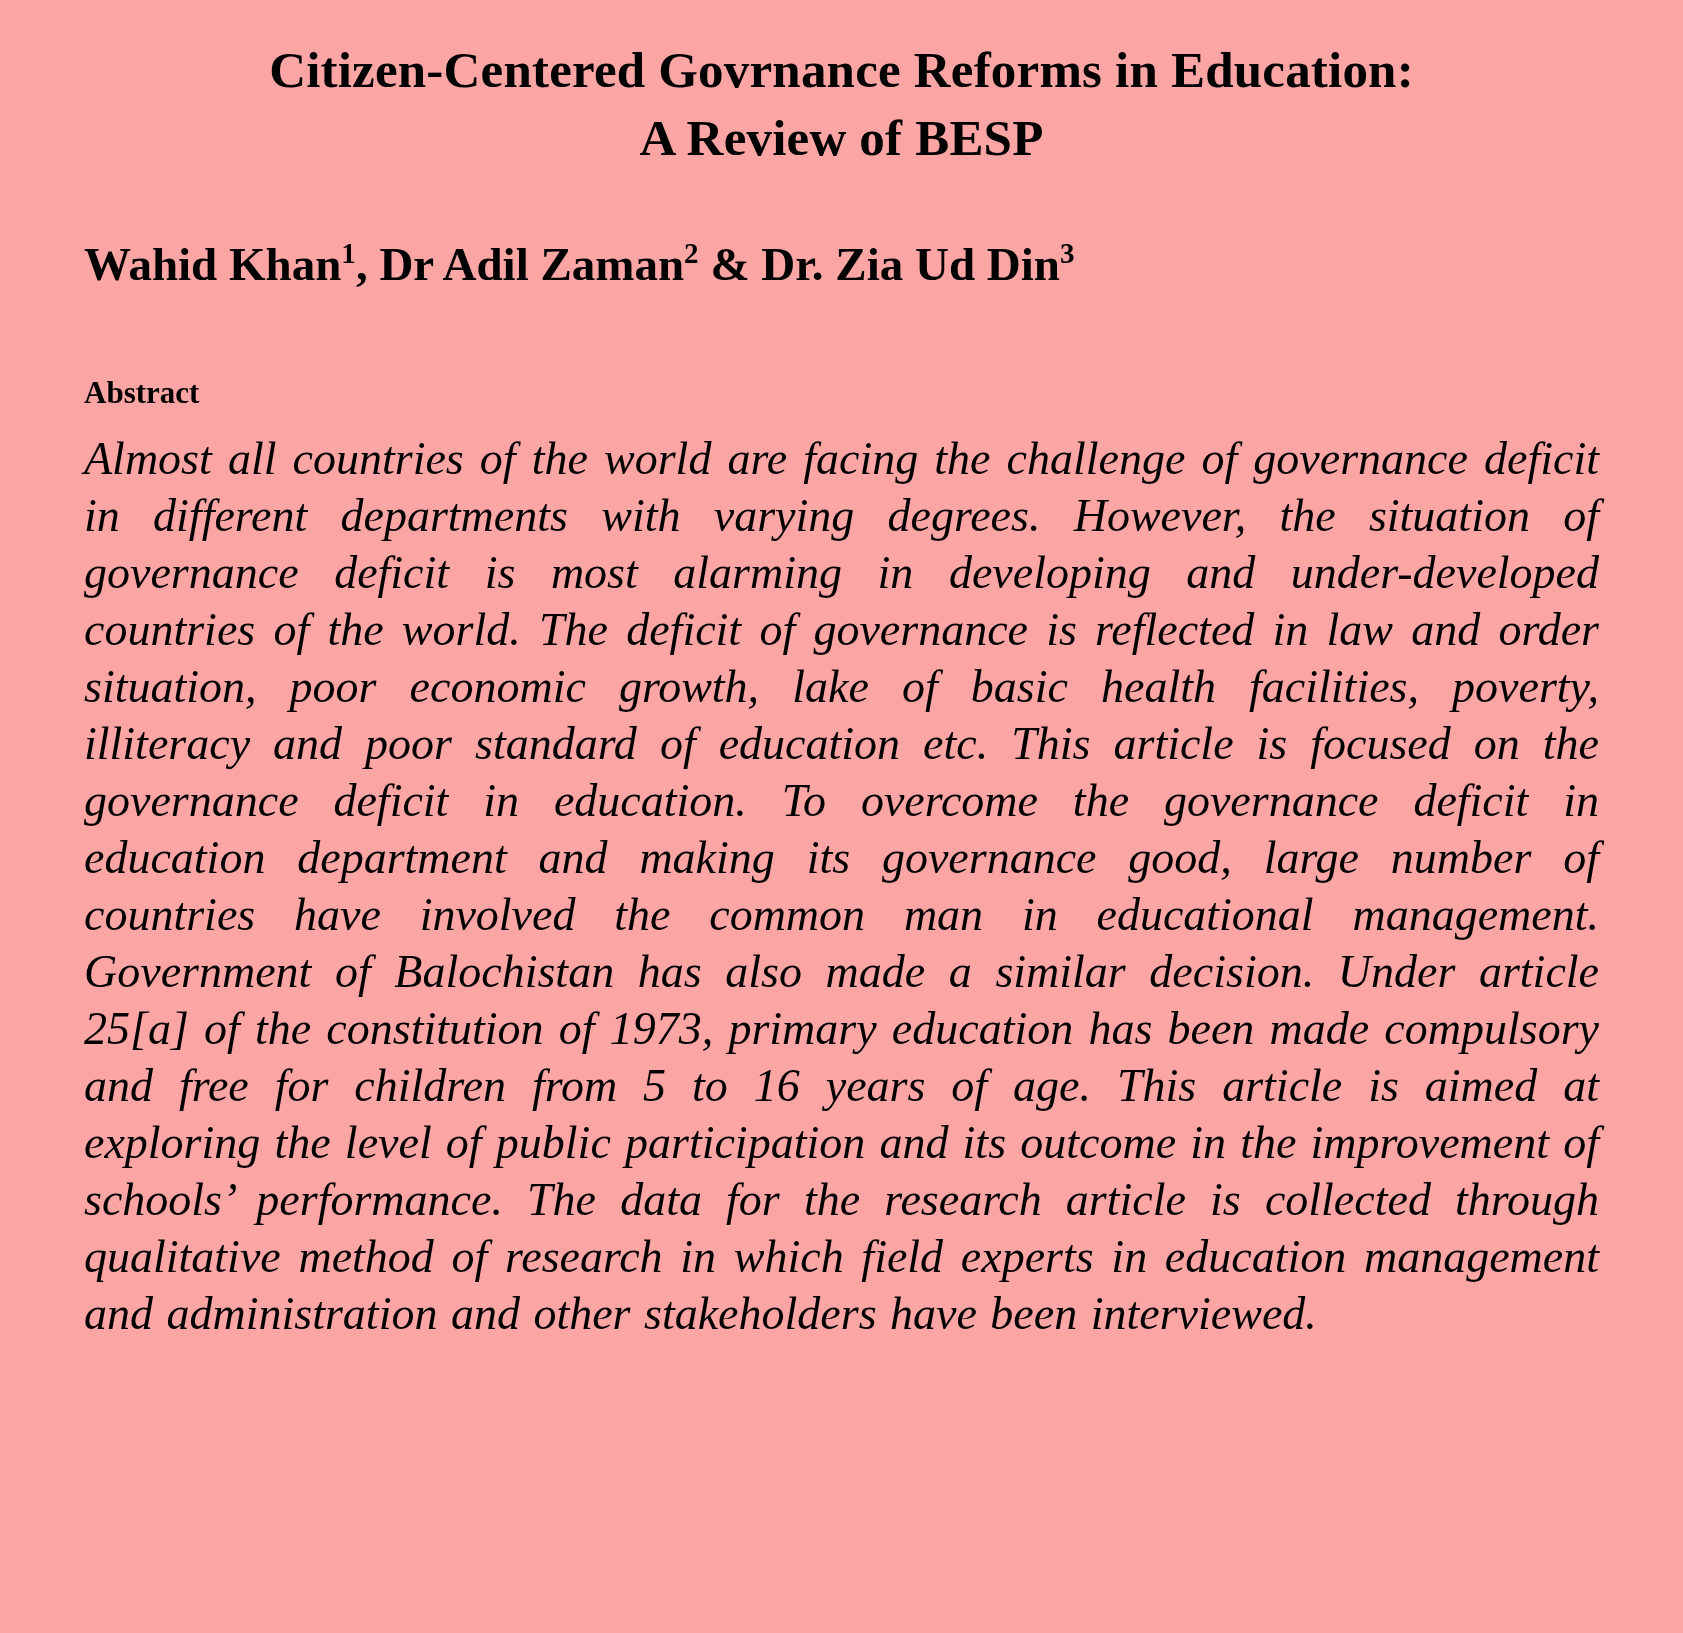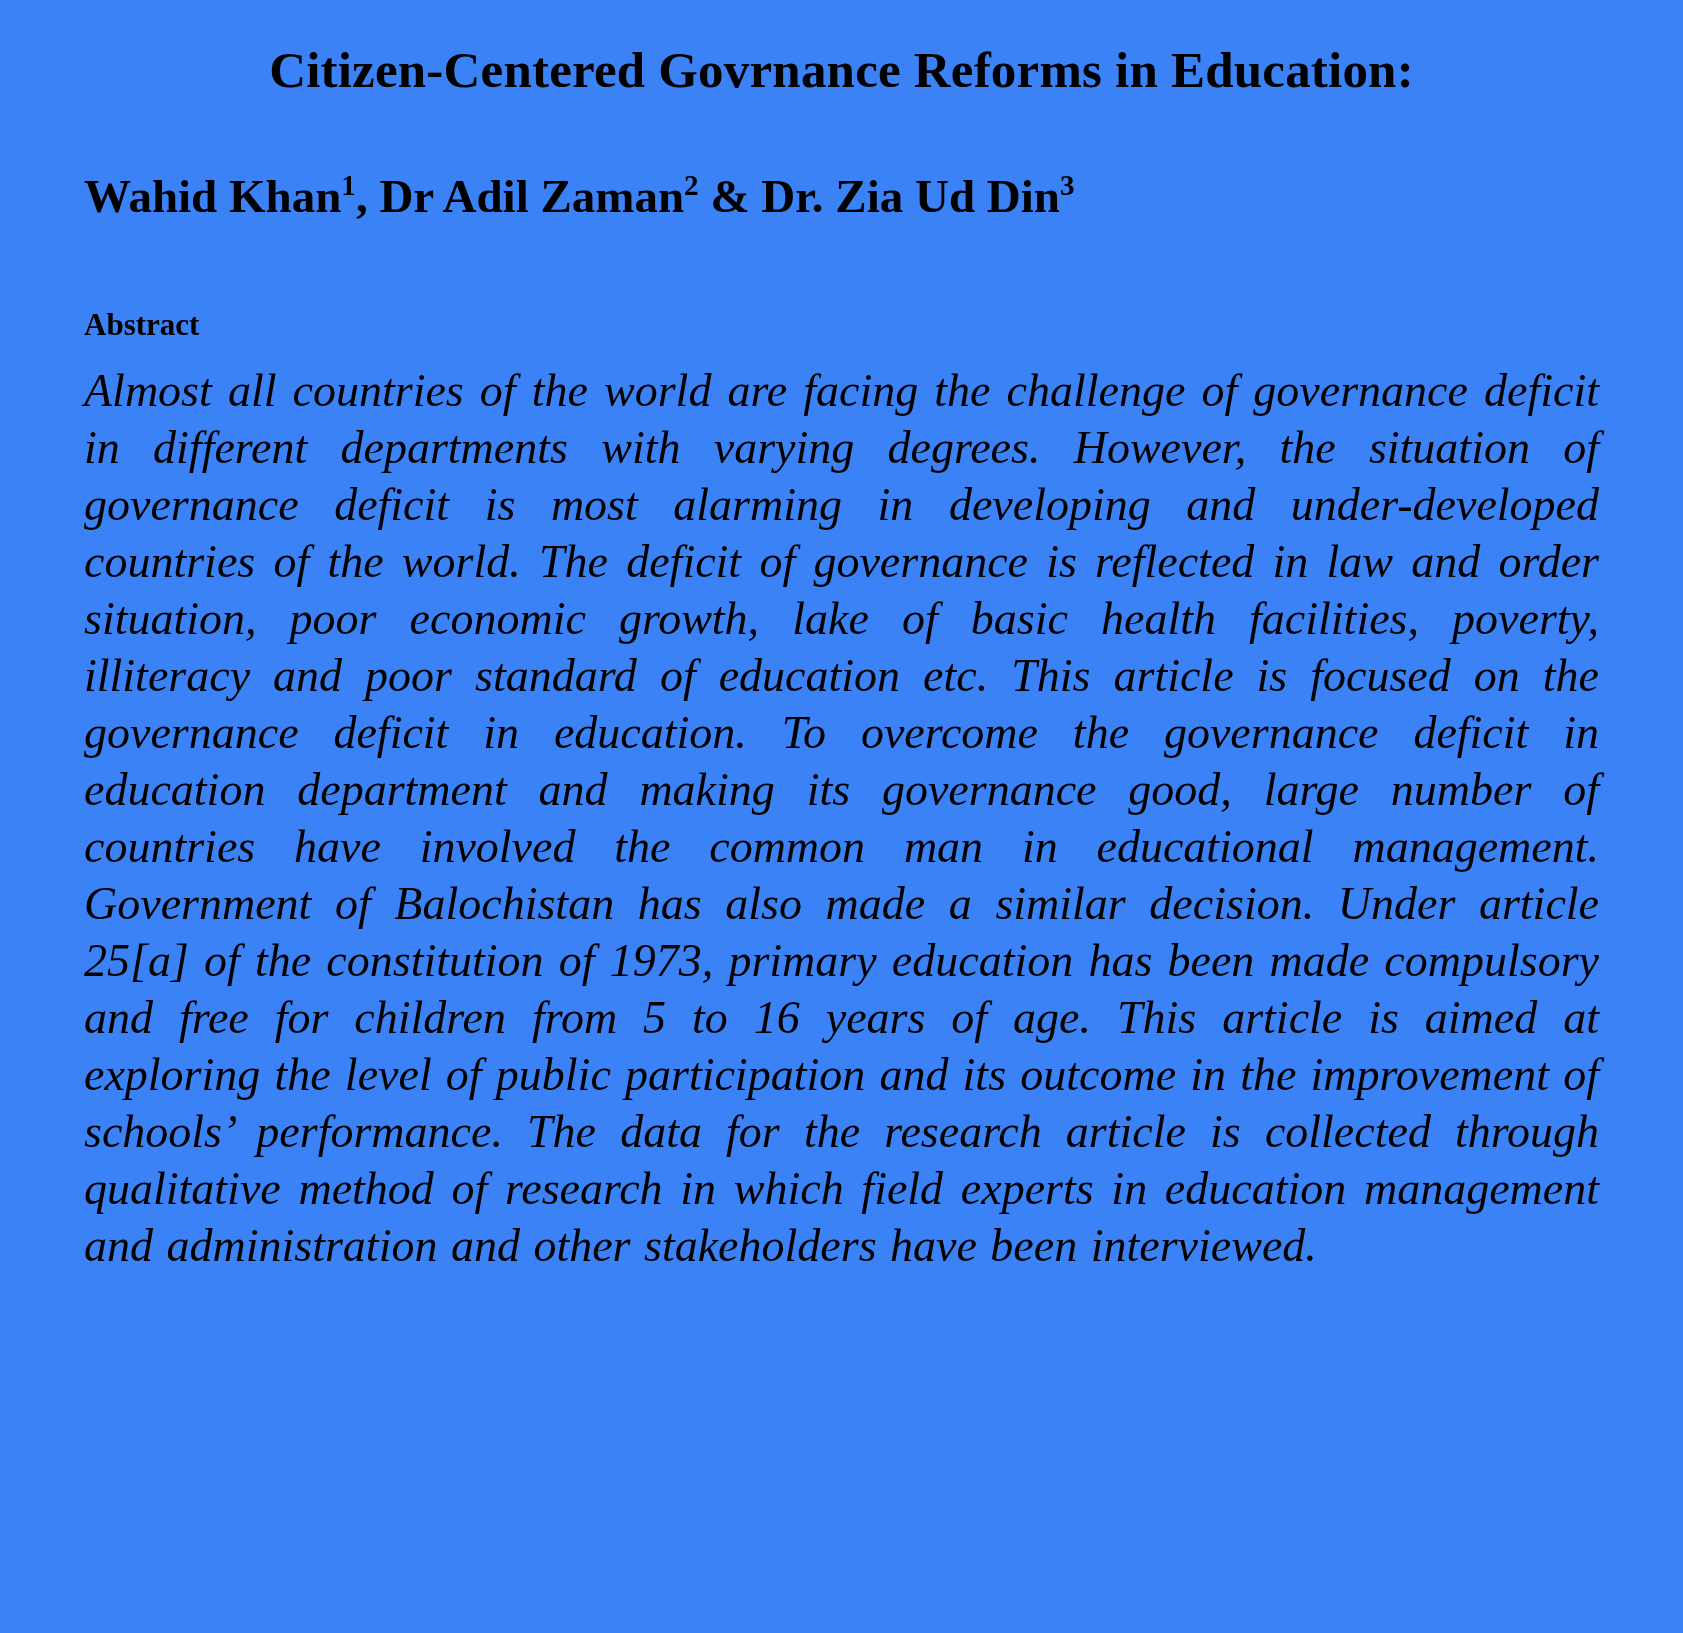--- a/index.html
+++ b/index.html
@@ -5,21 +5,21 @@
   html, body {
     margin: 0;
     padding: 0;
     background: #ffffff;
   }
   .page {
     position: relative;
     width: 1683px;
     height: 1633px;
     box-sizing: border-box;
-    background: #3b82f6;
+    background: #fca5a5;
     color: #000000;
     padding: 36px 84px 0 84px;
     font-family: "Liberation Serif", serif;
     overflow: hidden;
   }
   .title-block {
     text-align: center;
     font-weight: bold;
     font-size: 51px;
     line-height: 68px;
@@ -66,20 +66,21 @@
     font-style: italic;
   }
 </style>
 </head>
 <body>
 
 <div class="page">
 
   <div class="title-block">
     <div>Citizen-Centered Govrnance Reforms in Education:</div>
+    <div>A Review of BESP</div>
   </div>
 
   <div class="authors-line"><span>Wahid Khan</span><sup>1</sup><span>, </span><span>Dr Adil Zaman</span><sup>2</sup><span> &amp; </span><span>Dr. Zia Ud Din</span><sup>3</sup></div>
 
   <div class="abstract-heading">Abstract</div>
 
   <p class="abstract-body">Almost all countries of the world are facing the challenge of governance deficit in different departments with varying degrees. However, the situation of governance deficit is most alarming in developing and under-developed countries of the world. The deficit of governance is reflected in law and order situation, poor economic growth, lake of basic health facilities, poverty, illiteracy and poor standard of education etc. This article is focused on the governance deficit in education. To overcome the governance deficit in education department and making its governance good, large number of countries have involved the common man in educational management. Government of Balochistan has also made a similar decision. Under article 25[a] of the constitution of 1973, primary education has been made compulsory and free for children from 5 to 16 years of age. This article is aimed at exploring the level of public participation and its outcome in the improvement of schools’ performance. The data for the research article is collected through qualitative method of research in which field experts in education management and administration and other stakeholders have been interviewed.</p>
 
 
 </div>

